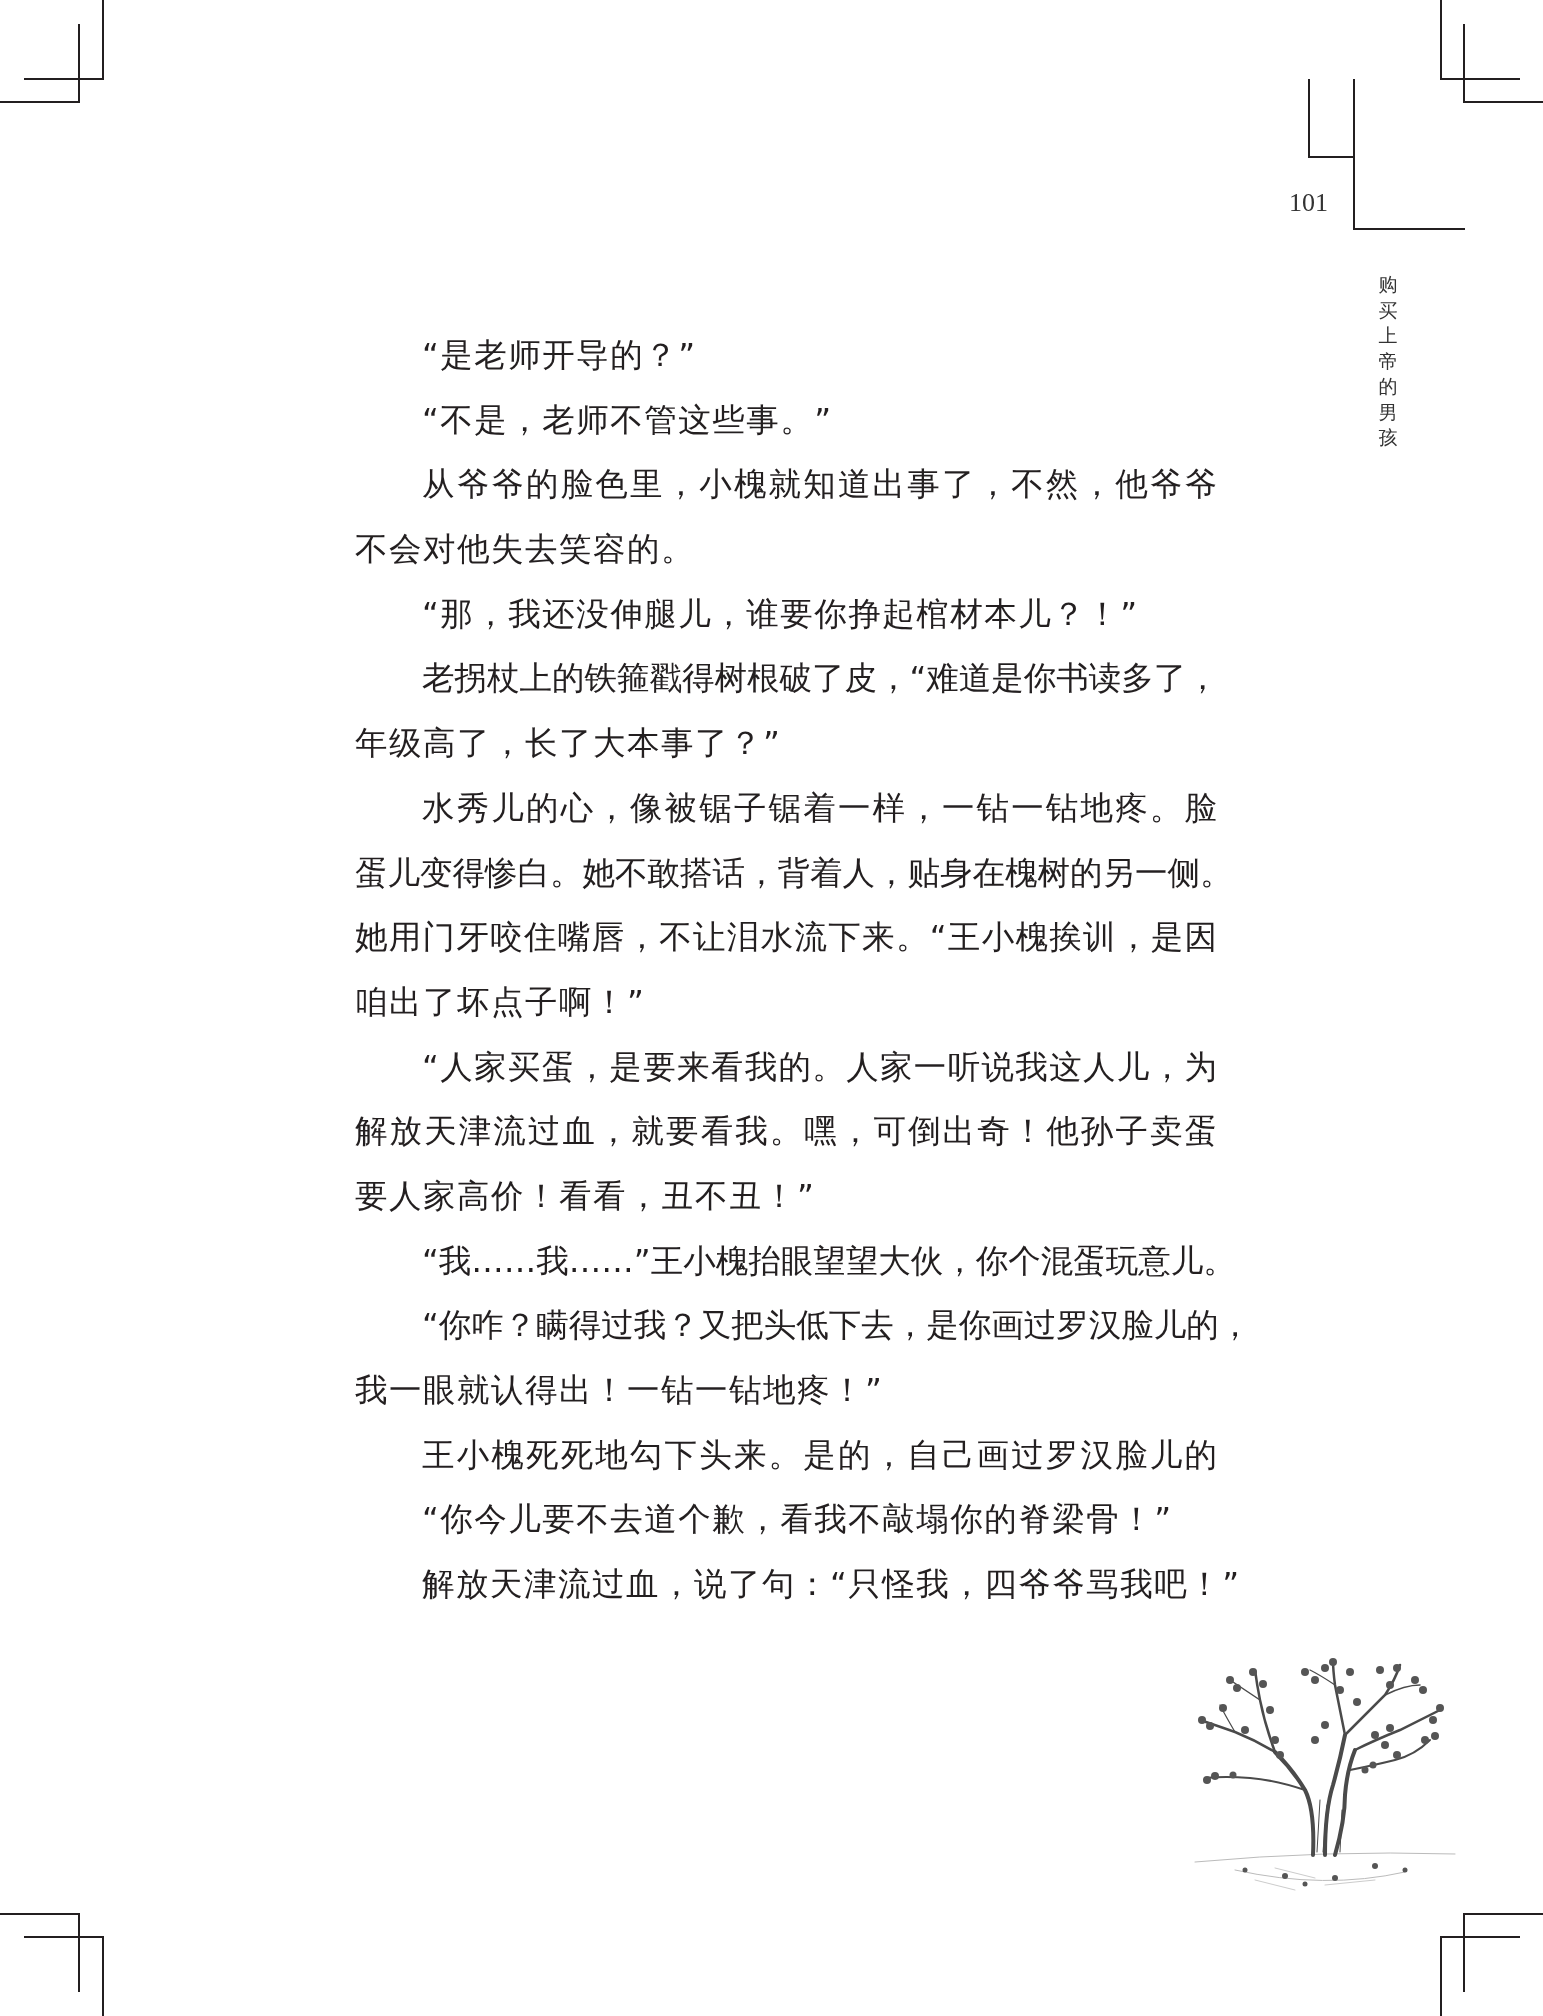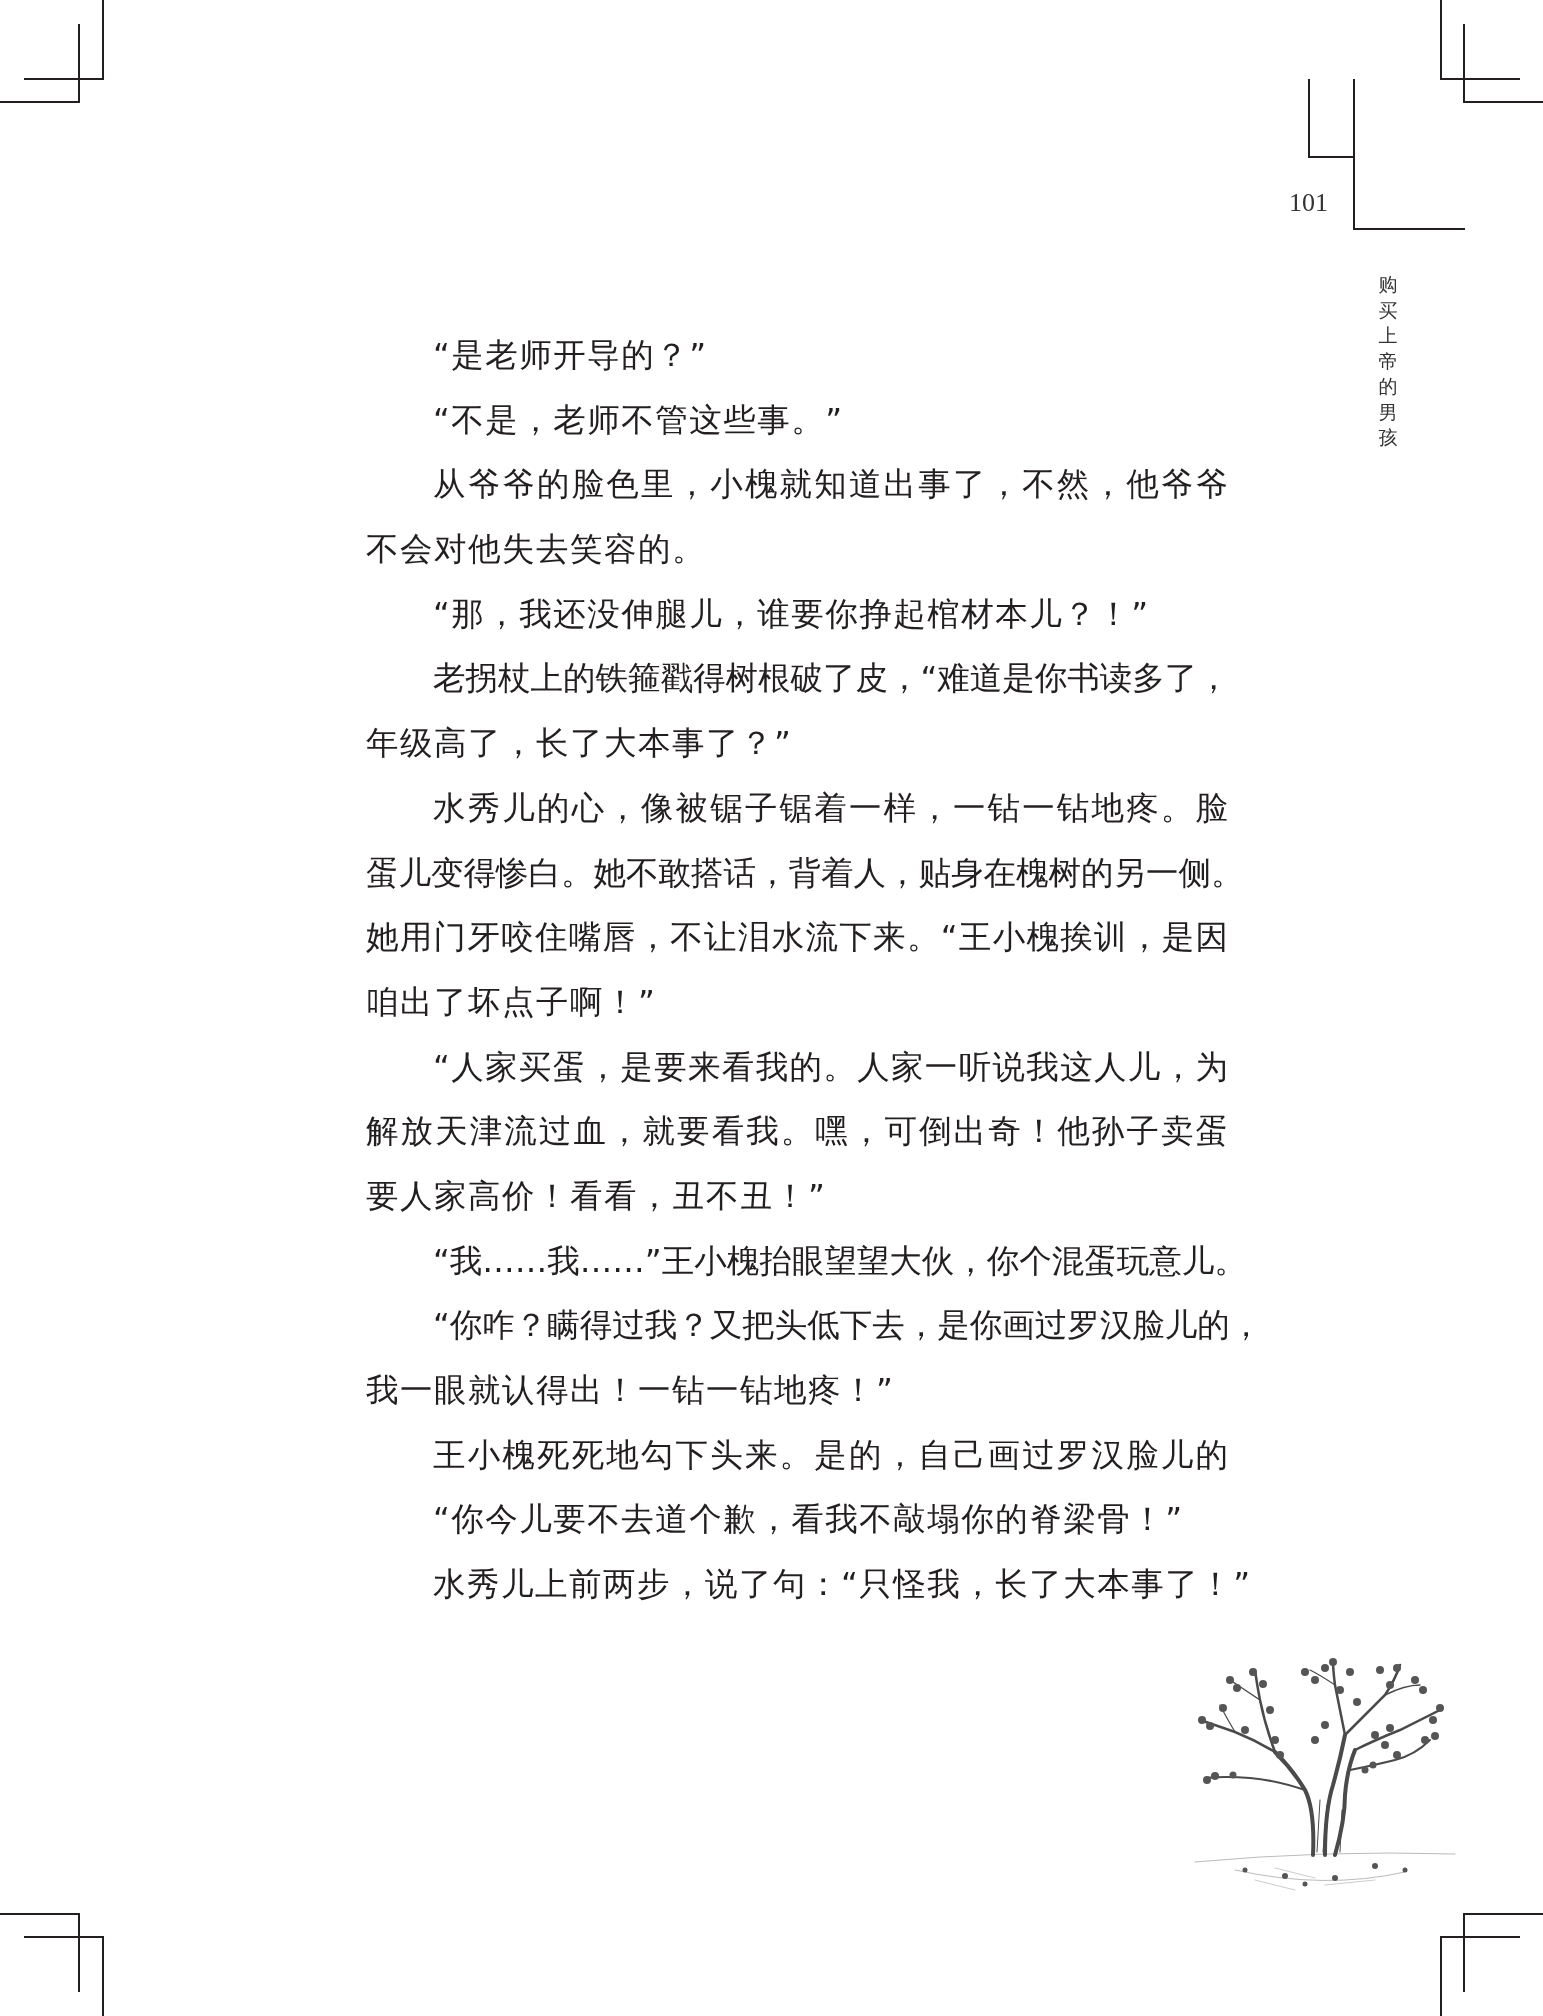--- a/index.html
+++ b/index.html
@@ -1,21 +1,21 @@
 <!DOCTYPE html>
 <html><head>
   <meta charset="utf-8">
   <style>
     html, body { margin: 0; padding: 0; background: #ffffff; }
     body { width: 1543px; height: 2016px; position: relative; overflow: hidden; font-family: "DejaVu Sans", sans-serif; color: #231f20; }
     .crop { position: absolute; background: #231f20; }
     .page-num { position: absolute; left: 1289px; top: 188px; font-family: "Liberation Serif", "DejaVu Serif", serif; font-size: 26px; color: #333; letter-spacing: 0px; }
     .running-title { position: absolute; left: 1374px; top: 272px; width: 28px; font-size: 19px; line-height: 25.5px; color: #333; text-align: center; }
     .running-title span { display: block; }
-    .body-text { position: absolute; left: 355px; top: 323px; width: 862px; font-size: 32.5px; line-height: 64.7px; color: #231f20; margin-left: 11px; }
+    .body-text { position: absolute; left: 355px; top: 323px; width: 862px; font-size: 32.5px; line-height: 64.7px; color: #231f20; }
     .line { display: block; white-space: nowrap; height: 64.7px; letter-spacing: 1.5px; }
     .line.indent { padding-left: 67px; }
     .line.justify { text-align: justify; text-align-last: justify; letter-spacing: 0; }
     .tree { position: absolute; left: 1175px; top: 1640px; width: 300px; height: 300px; }
   </style>
 </head>
 <body>
 
 <div class="crop" style="left:102px; top:0; width:2px; height:79px;"></div>
 <div class="crop" style="left:24px; top:78px; width:80px; height:2px;"></div>
@@ -67,21 +67,21 @@
     <span class="line justify">她用门牙咬住嘴唇，不让泪水流下来。“王小槐挨训，是因</span>
     <span class="line">咱出了坏点子啊！”</span>
     <span class="line indent justify">“人家买蛋，是要来看我的。人家一听说我这人儿，为</span>
     <span class="line justify">解放天津流过血，就要看我。嘿，可倒出奇！他孙子卖蛋</span>
     <span class="line">要人家高价！看看，丑不丑！”</span>
     <span class="line indent justify">“我……我……”王小槐抬眼望望大伙，你个混蛋玩意儿。</span>
     <span class="line indent justify">“你咋？瞒得过我？又把头低下去，是你画过罗汉脸儿的，</span>
     <span class="line">我一眼就认得出！一钻一钻地疼！”</span>
     <span class="line indent justify">王小槐死死地勾下头来。是的，自己画过罗汉脸儿的</span>
     <span class="line indent">“你今儿要不去道个歉，看我不敲塌你的脊梁骨！”</span>
-    <span class="line indent">水秀儿上前两步，说了句：“只怪我，长了大本事了！”</span>
+    <span class="line indent">解放天津流过血，说了句：“只怪我，四爷爷骂我吧！”</span>
   </div>
 
 <svg class="tree" viewBox="0 0 300 300" xmlns="http://www.w3.org/2000/svg">
   <g fill="none" stroke="#4a4a4a" stroke-linecap="round">
 
     <path d="M20 222 Q150 210 280 214" stroke="#bbb" stroke-width="1"></path>
     <path d="M60 230 Q150 250 230 232" stroke="#bbb" stroke-width="1"></path>
     <path d="M80 240 L120 250 M150 245 L200 240 M100 228 L140 238" stroke="#ccc" stroke-width="1"></path>
 
     <path d="M138 215 Q140 170 130 150 Q118 130 100 112" stroke-width="4"></path>

